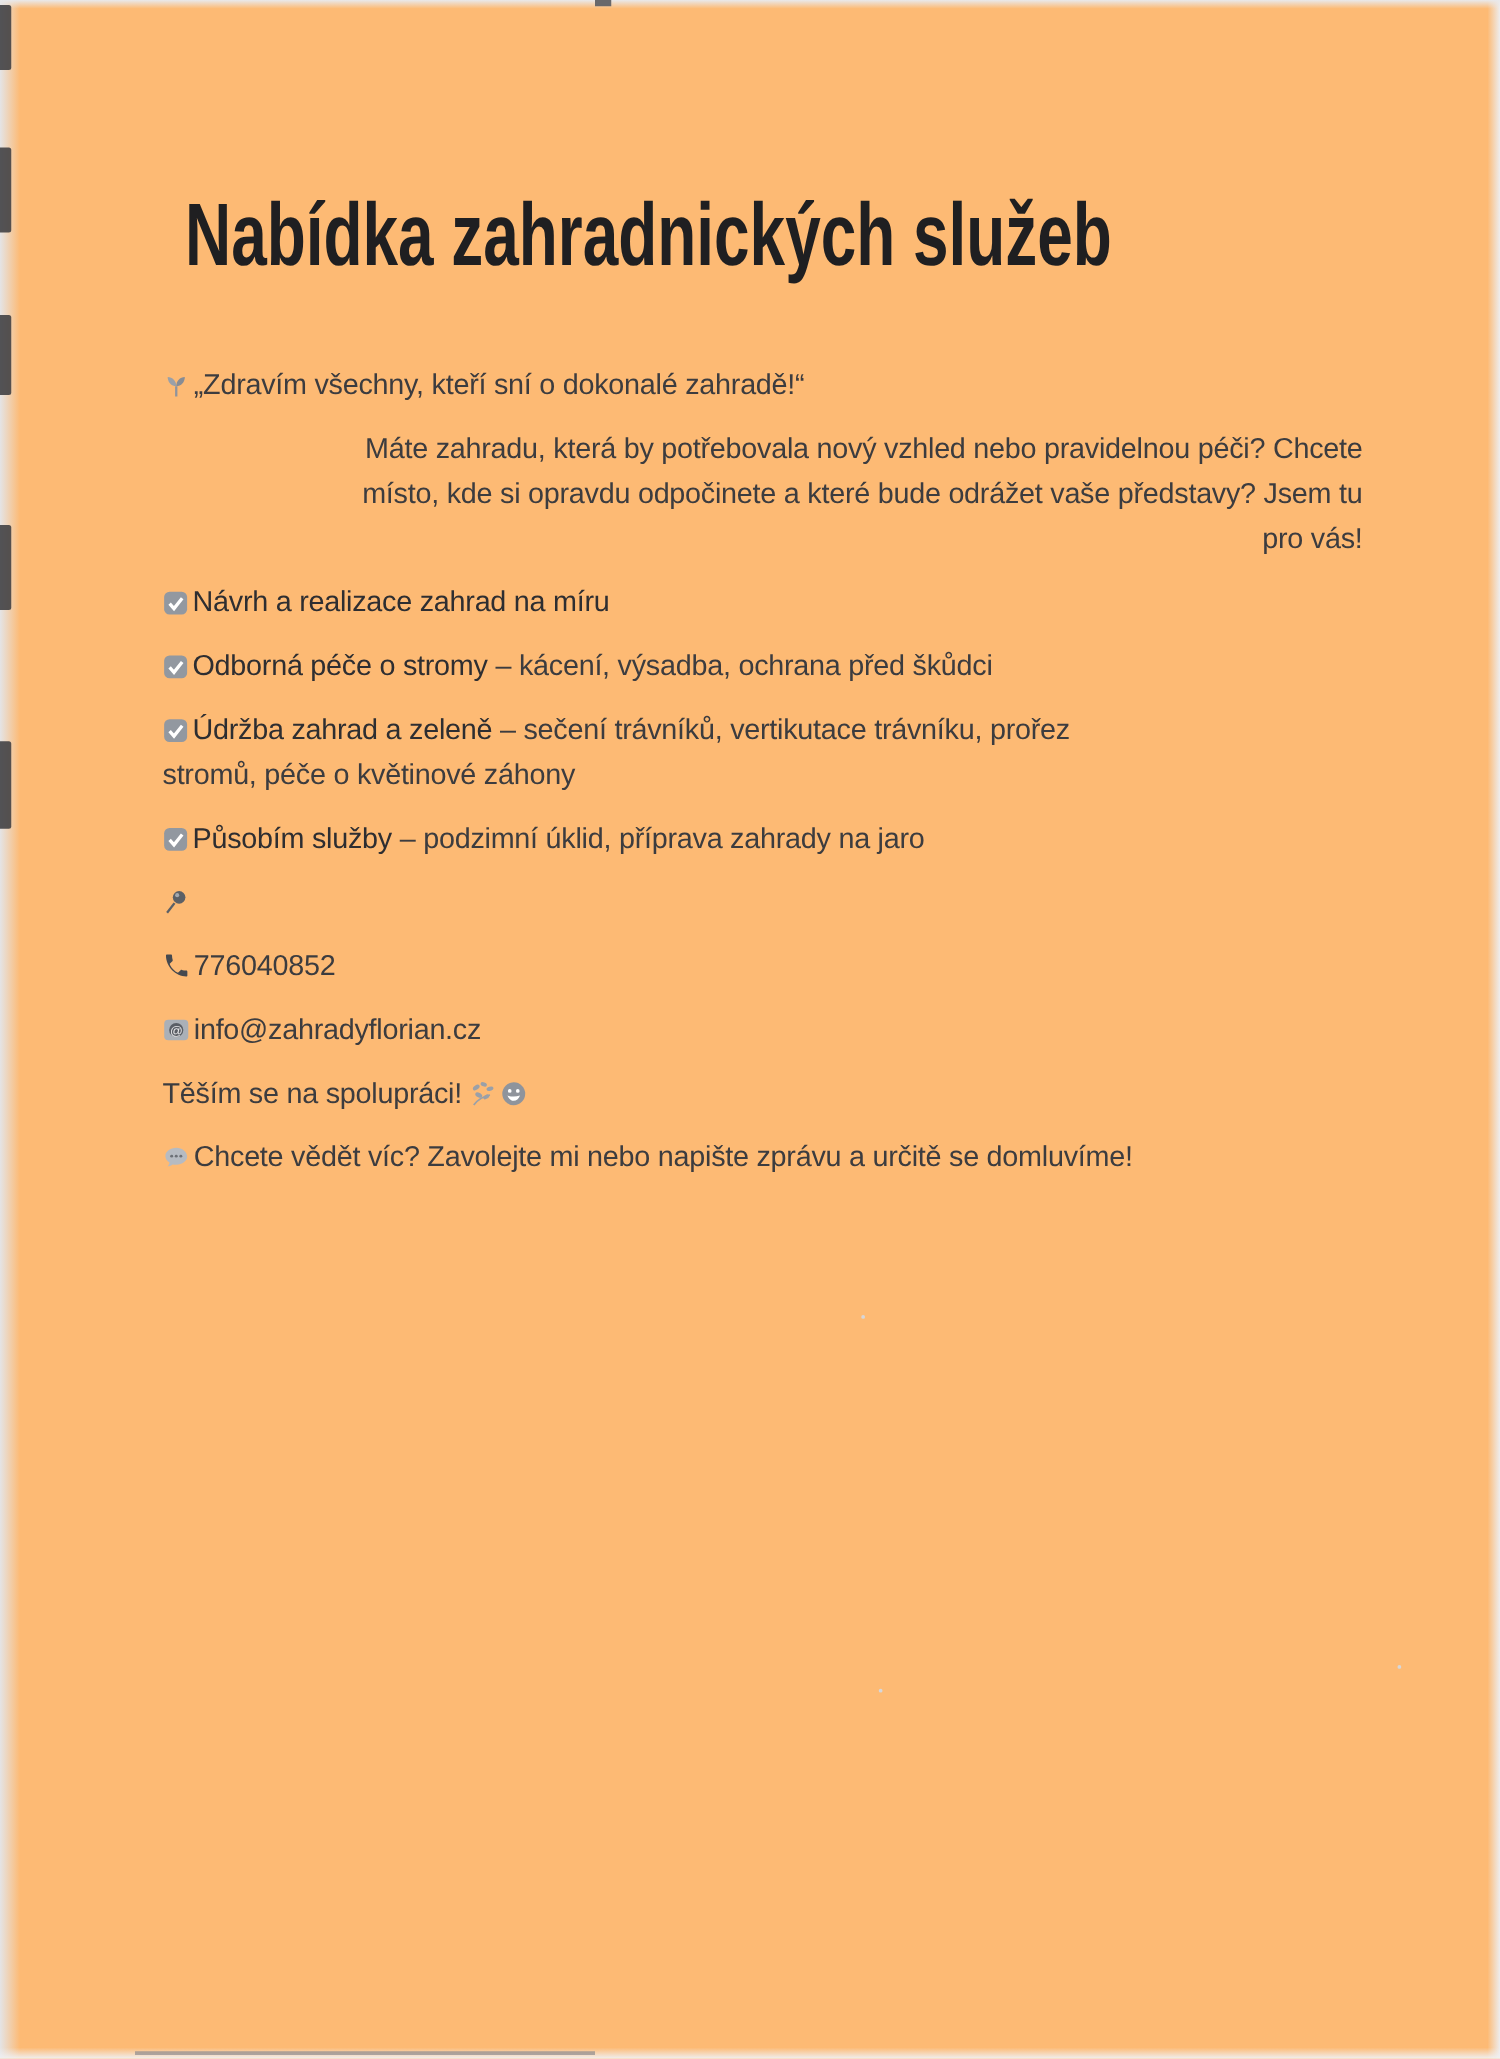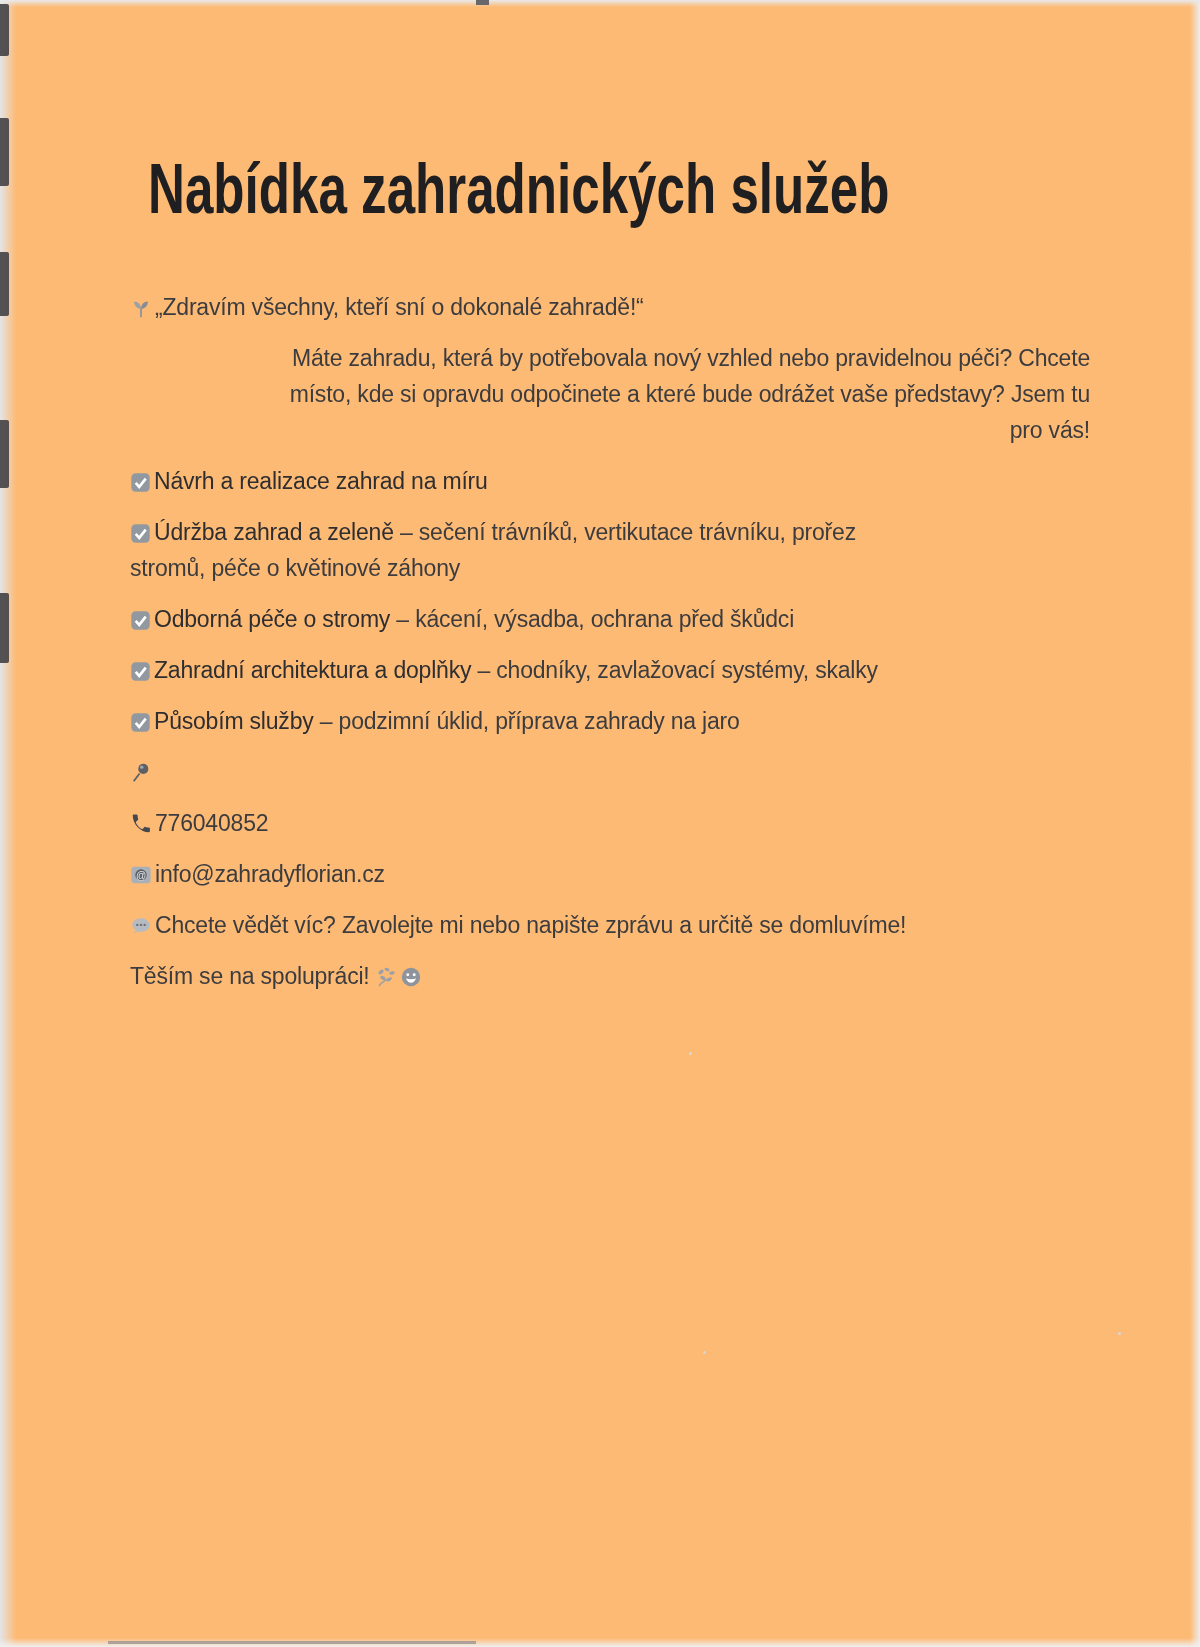--- a/index.html
+++ b/index.html
@@ -72,32 +72,28 @@
 pro vás!</p>
 
     <p><span class="ic"><svg width="21" height="21" viewBox="0 0 24 24">
             <rect x="1.5" y="1.5" width="21" height="21" rx="5" fill="#9298a0"></rect>
             <path d="M6.5 12.5l4 4.5 7.5-9.5" fill="none" stroke="#ffffff" stroke-width="3"></path>
           </svg></span><strong>Návrh a realizace zahrad na míru</strong><span class="pre"></span></p>
 
     <p><span class="ic"><svg width="21" height="21" viewBox="0 0 24 24">
             <rect x="1.5" y="1.5" width="21" height="21" rx="5" fill="#9298a0"></rect>
             <path d="M6.5 12.5l4 4.5 7.5-9.5" fill="none" stroke="#ffffff" stroke-width="3"></path>
-          </svg></span><strong>Údržba zahrad a zeleně</strong><span class="pre"> – sečení trávníků, vertikutace trávníku, prořez
-stromů, péče o květinové záhony</span></p>
-
-    <p><span class="ic"><svg width="21" height="21" viewBox="0 0 24 24">
-            <rect x="1.5" y="1.5" width="21" height="21" rx="5" fill="#9298a0"></rect>
-            <path d="M6.5 12.5l4 4.5 7.5-9.5" fill="none" stroke="#ffffff" stroke-width="3"></path>
           </svg></span><strong>Odborná péče o stromy</strong><span class="pre"> – kácení, výsadba, ochrana před škůdci</span></p>
 
     <p><span class="ic"><svg width="21" height="21" viewBox="0 0 24 24">
             <rect x="1.5" y="1.5" width="21" height="21" rx="5" fill="#9298a0"></rect>
             <path d="M6.5 12.5l4 4.5 7.5-9.5" fill="none" stroke="#ffffff" stroke-width="3"></path>
-          </svg></span><strong>Zahradní architektura a doplňky</strong><span class="pre"> – chodníky, zavlažovací systémy, skalky</span></p>
+          </svg></span><strong>Údržba zahrad a zeleně</strong><span class="pre"> – sečení trávníků, vertikutace trávníku, prořez
+stromů, péče o květinové záhony</span></p>
+
 
     <p><span class="ic"><svg width="21" height="21" viewBox="0 0 24 24">
             <rect x="1.5" y="1.5" width="21" height="21" rx="5" fill="#9298a0"></rect>
             <path d="M6.5 12.5l4 4.5 7.5-9.5" fill="none" stroke="#ffffff" stroke-width="3"></path>
           </svg></span><strong>Působím služby</strong><span class="pre"> – podzimní úklid, příprava zahrady na jaro</span></p>
 
 
     <p><span class="ic"><svg width="22" height="22" viewBox="0 0 24 24">
             <circle cx="14.5" cy="7.5" r="5.5" fill="#5c6066"></circle>
             <circle cx="12.8" cy="5.6" r="1.8" fill="#a3a8af"></circle>
@@ -107,42 +103,42 @@
     <p><span class="ic"><svg width="22" height="22" viewBox="0 0 24 24">
             <path d="M6.6 10.8c1.5 3 3.9 5.4 6.9 6.9l2.3-2.3c.3-.3.7-.4 1.1-.2 1.2.4 2.5.6 3.8.6.6 0 1 .4 1 1V20c0 .6-.4 1-1 1C11.6 21 3 12.4 3 2.7c0-.6.4-1 1-1h3.3c.6 0 1 .4 1 1 0 1.3.2 2.6.6 3.8.1.4 0 .8-.3 1.1l-2.3 2.2z" fill="#45494f"></path>
           </svg></span><span>776040852</span></p>
 
     <p><span class="ic"><svg width="22" height="22" viewBox="0 0 24 24">
             <rect x="1.5" y="3" width="21" height="18" rx="3.5" fill="#aab0b7"></rect>
             <circle cx="12" cy="12" r="6.2" fill="#5a5e65"></circle>
             <text x="12" y="16" font-size="11" fill="#e8e8ea" text-anchor="middle" font-family="Liberation Sans, sans-serif">@</text>
           </svg></span><span>info@zahradyflorian.cz</span></p>
 
-    <p><span class="ic"><svg width="22" height="22" viewBox="0 0 24 24">
-            <path d="M12 3.5c-5.2 0-9.5 3.2-9.5 7.2 0 2.3 1.4 4.3 3.6 5.6-.1 1.2-.6 2.4-1.6 3.4 1.7-.2 3.2-.8 4.3-1.7 1 .3 2.1.4 3.2.4 5.2 0 9.5-3.2 9.5-7.2S17.2 3.5 12 3.5z" fill="#b6bbc2"></path>
-            <circle cx="8" cy="10.8" r="1.3" fill="#6d7177"></circle>
-            <circle cx="12" cy="10.8" r="1.3" fill="#6d7177"></circle>
-            <circle cx="16" cy="10.8" r="1.3" fill="#6d7177"></circle>
-          </svg></span><span>Chcete vědět víc? Zavolejte mi nebo napište zprávu a určitě se domluvíme!</span></p>
-
     <p><span>Těším se na spolupráci!</span><span class="ic ic-after"><svg width="24" height="22" viewBox="0 0 24 22">
             <g fill="#9aa0a8">
               <ellipse cx="5" cy="6" rx="3" ry="1.8" transform="rotate(-35 5 6)"></ellipse>
               <ellipse cx="11" cy="3.5" rx="2.6" ry="1.6" transform="rotate(20 11 3.5)"></ellipse>
               <ellipse cx="16" cy="7" rx="2.8" ry="1.7" transform="rotate(-15 16 7)"></ellipse>
               <ellipse cx="7" cy="12" rx="3" ry="1.8" transform="rotate(30 7 12)"></ellipse>
               <ellipse cx="13" cy="13.5" rx="2.6" ry="1.6" transform="rotate(-30 13 13.5)"></ellipse>
             </g>
             <path d="M3 20c3-4 8-7 13-8" stroke="#9aa0a8" stroke-width="1.4" fill="none"></path>
           </svg></span><span class="ic"><svg width="22" height="22" viewBox="0 0 24 24">
             <circle cx="12" cy="12" r="10" fill="#8f949c"></circle>
             <circle cx="8.5" cy="9.5" r="1.6" fill="#ffffff"></circle>
             <circle cx="15.5" cy="9.5" r="1.6" fill="#ffffff"></circle>
             <path d="M6.5 13.5c1.2 3 3.2 4.7 5.5 4.7s4.3-1.7 5.5-4.7c-3.6 1.2-7.4 1.2-11 0z" fill="#ffffff"></path>
           </svg></span></p>
+
+    <p><span class="ic"><svg width="22" height="22" viewBox="0 0 24 24">
+            <path d="M12 3.5c-5.2 0-9.5 3.2-9.5 7.2 0 2.3 1.4 4.3 3.6 5.6-.1 1.2-.6 2.4-1.6 3.4 1.7-.2 3.2-.8 4.3-1.7 1 .3 2.1.4 3.2.4 5.2 0 9.5-3.2 9.5-7.2S17.2 3.5 12 3.5z" fill="#b6bbc2"></path>
+            <circle cx="8" cy="10.8" r="1.3" fill="#6d7177"></circle>
+            <circle cx="12" cy="10.8" r="1.3" fill="#6d7177"></circle>
+            <circle cx="16" cy="10.8" r="1.3" fill="#6d7177"></circle>
+          </svg></span><span>Chcete vědět víc? Zavolejte mi nebo napište zprávu a určitě se domluvíme!</span></p>
 
   </div>
 
   <div class="dash d1"></div>
   <div class="dash d2"></div>
   <div class="dash d3"></div>
   <div class="dash d4"></div>
   <div class="dash d5"></div>
   <div class="top-dash"></div>
   <div class="bottom-line"></div>

